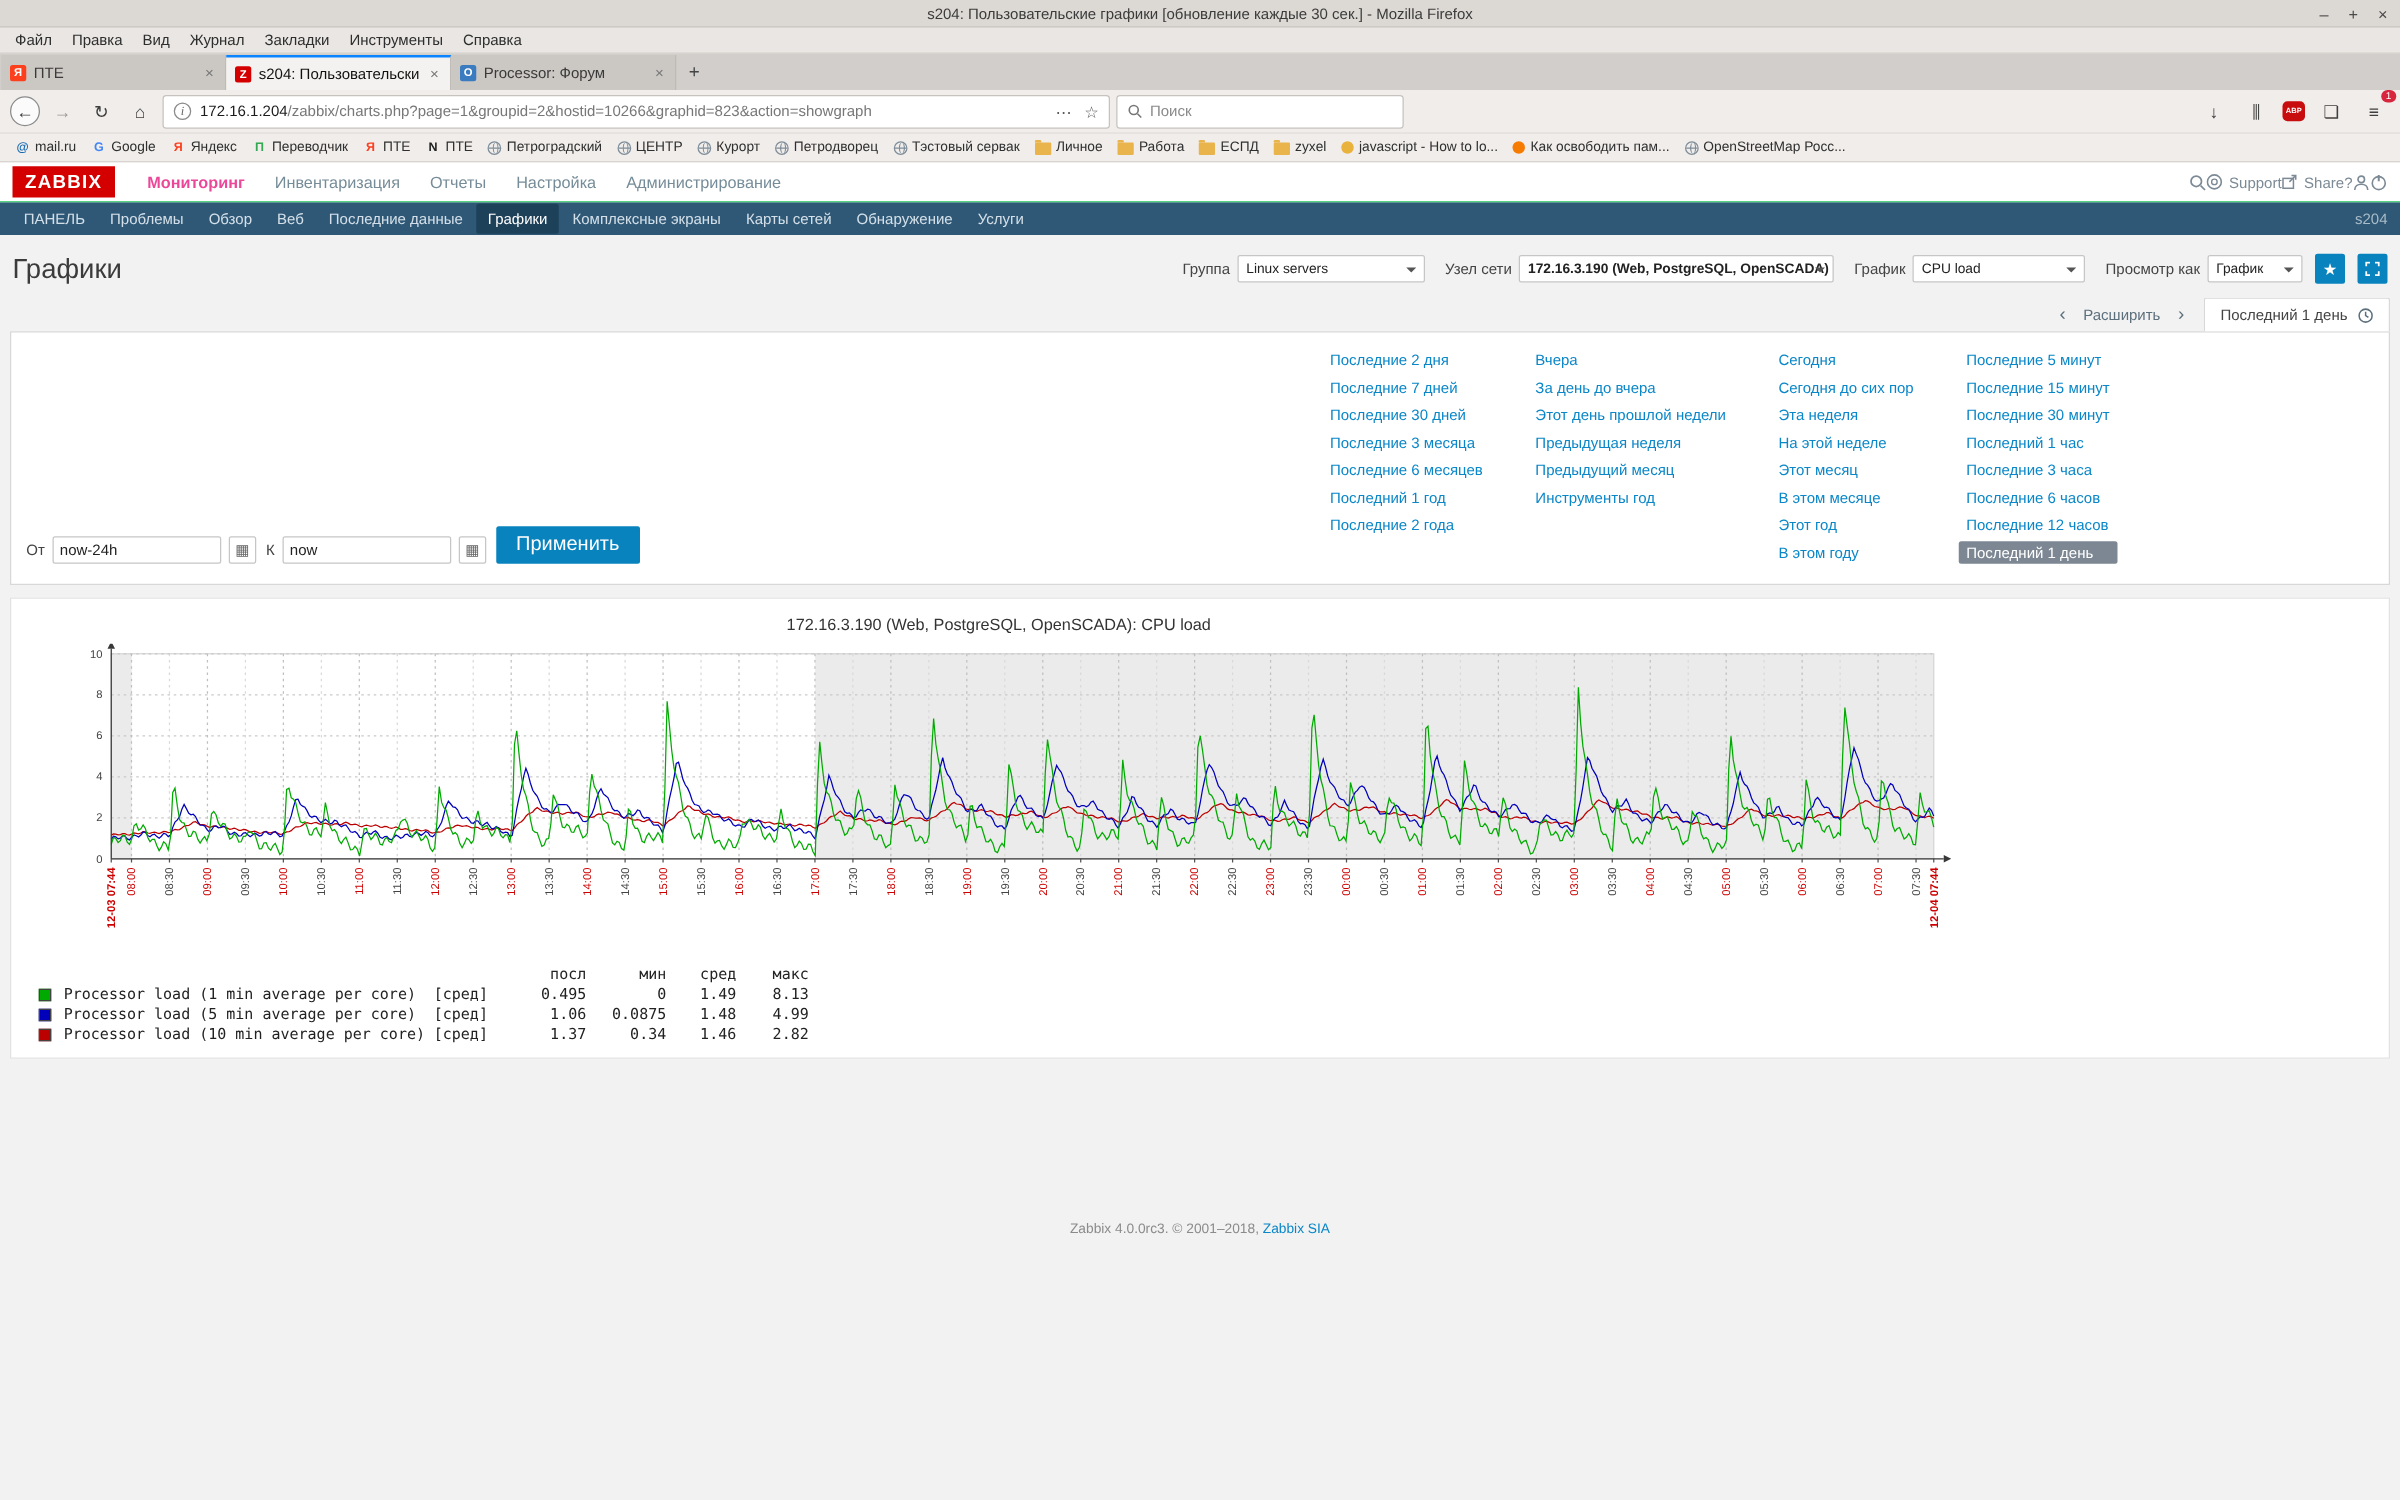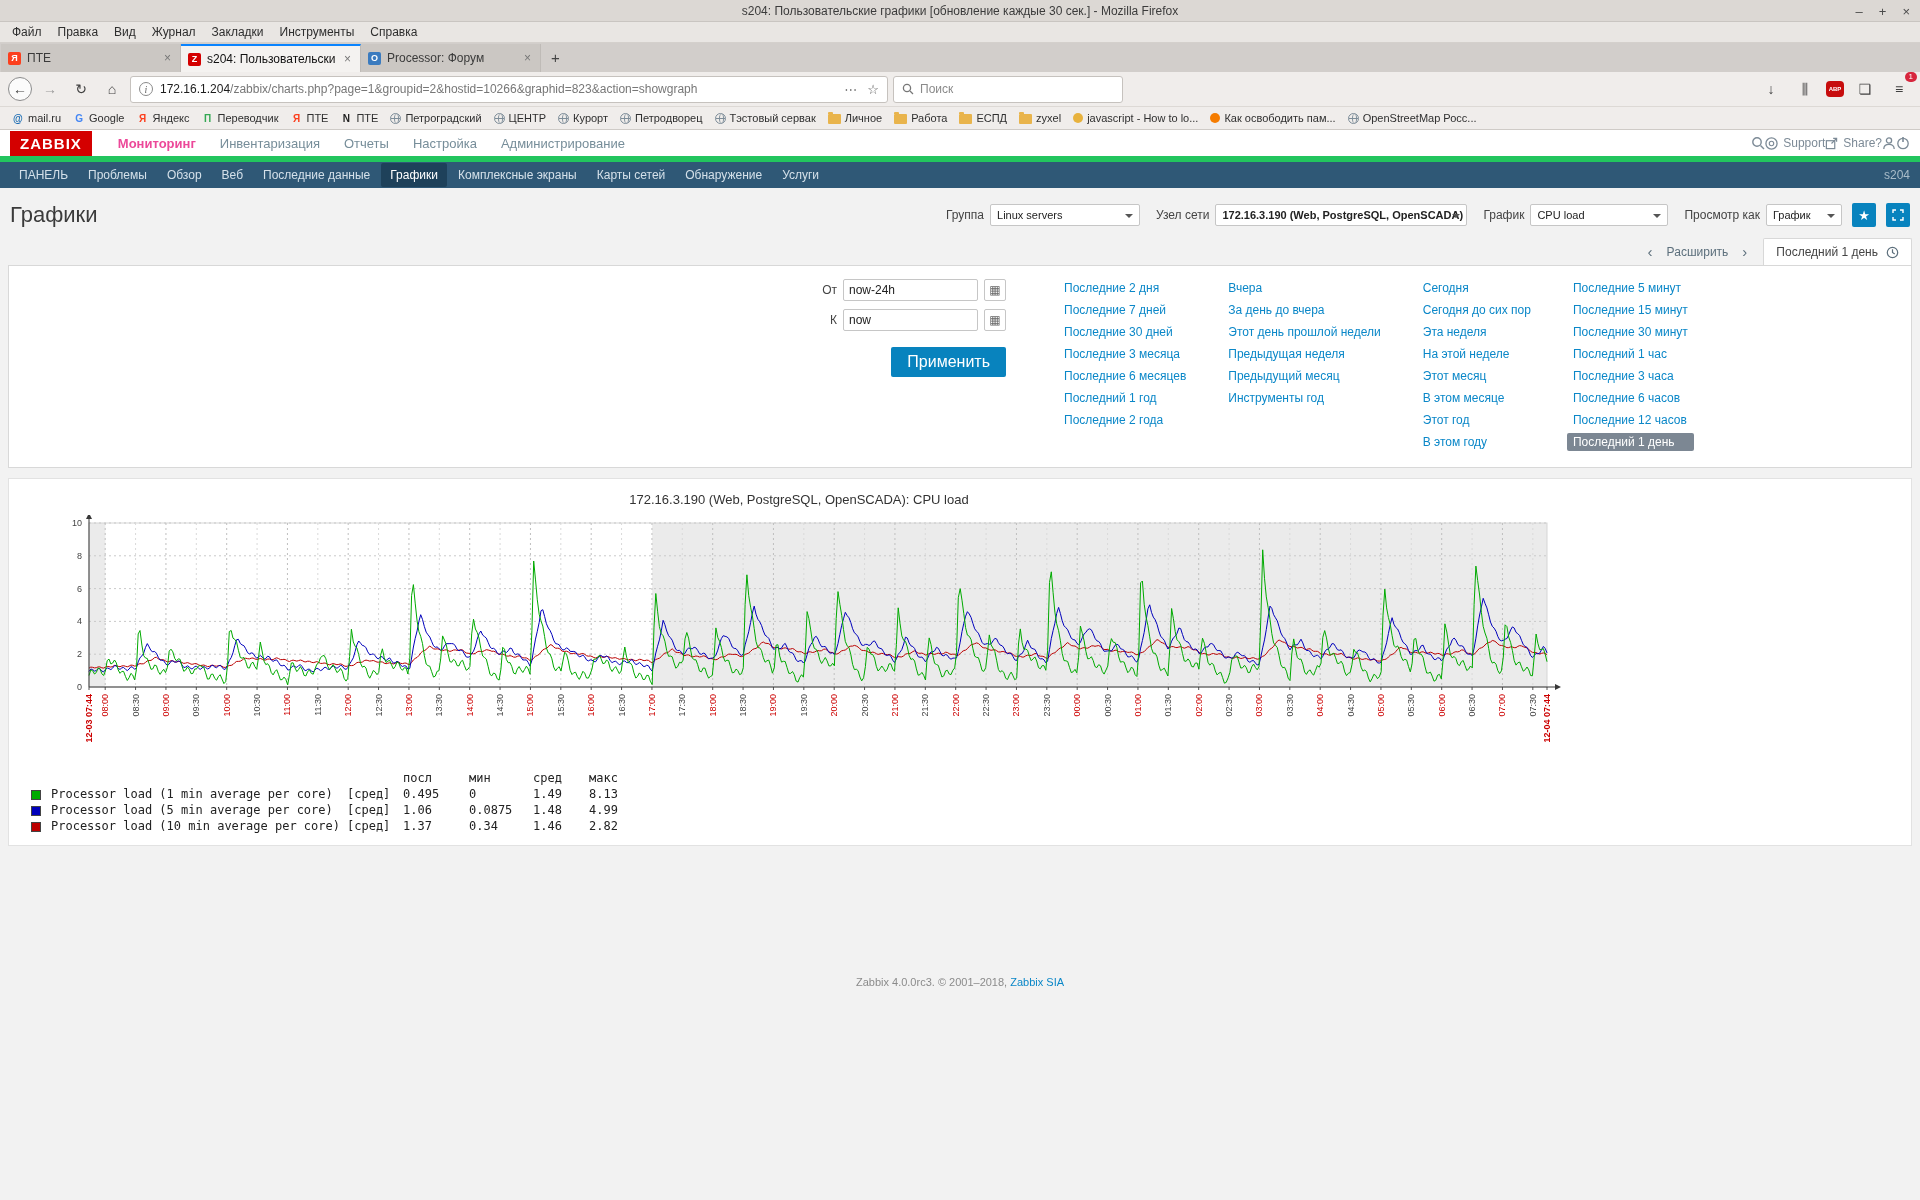--- a/index.html
+++ b/index.html
@@ -39,21 +39,21 @@
   .bm{display:flex;align-items:center;gap:4px;padding:2px 6px;white-space:nowrap}
   .bm-letter{font-weight:bold;font-size:10px;width:12px;text-align:center}
   .ico-globe{width:11px;height:11px;min-width:11px;border:1px solid #7e8d99;border-radius:50%;position:relative}
   .ico-globe::before{content:"";position:absolute;left:0;right:0;top:4px;border-top:1px solid #7e8d99}
   .ico-globe::after{content:"";position:absolute;left:3px;top:0;bottom:0;width:3px;border-left:1px solid #7e8d99;border-right:1px solid #7e8d99;border-radius:50%}
   .ico-folder{width:13px;height:10px;min-width:13px;background:#e9b44c;border-radius:1px;position:relative;margin-top:2px}
   .ico-folder::before{content:"";position:absolute;top:-2px;left:0;width:5px;height:2px;background:#e9b44c;border-radius:1px 1px 0 0}
   .ico-dot{width:10px;height:10px;min-width:10px;border-radius:50%}
 
   
-  .z-header{height:32px;background:#fff;display:flex;align-items:center;padding:0 10px;gap:26px;border-bottom:6px solid #22c55e}
+  .z-header{height:32px;background:#fff;display:flex;align-items:center;padding:0 10px;gap:26px;border-bottom:1px solid #22c55e}
   .z-logo{background:#d40000;color:#fff;font-weight:bold;font-size:15px;letter-spacing:1px;padding:5px 10px;line-height:1}
   .z-nav{display:flex;gap:24px}
   .z-nav-item{font-size:13px;color:#768d99;text-decoration:none}
   .z-nav-item.active{color:#ec4899;font-weight:bold}
   .z-header-right{margin-left:auto;display:flex;color:#7c8a96;font-size:12px}
   .zh-item{display:flex;align-items:center;gap:5px}
   .z-subnav{height:26px;background:#2f5876;display:flex;align-items:center;padding:0 10px;gap:2px}
   .z-subnav-item{color:#d4e0e9;font-size:12px;text-decoration:none;padding:5px 9px;border-radius:2px}
   .z-subnav-item.active{background:#1e415a;color:#fff}
   .z-host{margin-left:auto;color:#a9bcc9;font-size:12px}
@@ -65,34 +65,34 @@
   .head-controls{margin-left:auto;display:flex;align-items:center;gap:6px;font-size:12px;color:#444}
   .fl-label{margin-left:10px}
   .zselect{position:relative;background:#fff;border:1px solid #c6c6c6;border-radius:2px;height:22px;display:flex;align-items:center;padding:0 20px 0 6px;font-size:11px;color:#222;white-space:nowrap;overflow:hidden}
   .zselect-arrow{position:absolute;right:6px;top:9px;width:0;height:0;border-left:4px solid transparent;border-right:4px solid transparent;border-top:4px solid #555}
   .icon-btn-blue{width:24px;height:24px;min-width:24px;background:#0883be;border-radius:2px;color:#fff;display:flex;align-items:center;justify-content:center;font-size:13px;margin-left:4px}
   .time-tab-row{display:flex;justify-content:flex-end;align-items:flex-end;height:27px}
   .expand-ctl{display:flex;align-items:center;gap:14px;color:#5c6f7c;font-size:12px;margin-right:16px;padding-bottom:6px}
   .chev{font-size:15px;line-height:1;color:#5c6f7c}
   .time-tab{background:#fff;border:1px solid #d8d8d8;border-bottom:none;border-radius:2px 2px 0 0;padding:6px 12px;font-size:12px;color:#444;display:flex;align-items:center;gap:8px}
   .filter-panel{background:#fff;border:1px solid #d8d8d8;display:flex;padding:13px 12px 16px;min-height:190px}
-  .time-form{width:985px;display:flex;flex-direction:column;align-items:flex-end;gap:8px}
+  .time-form{width:985px;display:flex;flex-direction:row;align-items:flex-end;gap:8px}
   .tf-row{display:flex;align-items:center;gap:6px;font-size:12px;color:#444}
   .tf-input{width:135px;height:22px;border:1px solid #c6c6c6;border-radius:2px;font-size:12px;padding:0 5px;color:#222;font-family:"Liberation Sans",sans-serif}
   .cal-btn{width:22px;height:22px;border:1px solid #c6c6c6;border-radius:2px;background:#fff;color:#666;font-size:12px;display:flex;align-items:center;justify-content:center}
   .apply-btn{margin-top:8px;background:#0883be;color:#fff;border:none;border-radius:2px;font-size:16px;padding:6px 16px}
   .time-links{display:flex;gap:30px;padding-left:52px}
   .tl-col{display:flex;flex-direction:column;gap:4px}
   .tl-link{color:#0a87c8;font-size:12px;text-decoration:none;padding:2px 6px;border-radius:2px;white-space:nowrap}
   .tl-link.selected{background:#7c8793;color:#fff}
 
   .graph-panel{background:#fff;border:1px solid #e2e2e2;margin-top:10px;padding:8px 10px 12px}
   .graph-title{width:1560px;text-align:center;font-size:13px;color:#333;padding:5px 0 8px}
   #legend{display:grid;grid-template-columns:20px 296px 56px 66px 64px 56px 58px;row-gap:2px;font-family:"DejaVu Sans Mono",monospace;font-size:12px;color:#222;margin:2px 0 0 12px;align-items:center}
-  .lg-cell.num{}
+  .lg-cell.num{text-align:right}
   .swatch{display:inline-block;width:10px;height:10px;border:1px solid #444;vertical-align:middle}
   .trigger-row{display:flex;align-items:center;gap:7px;margin:9px 0 0 12px;font-family:"DejaVu Sans Mono",monospace;font-size:12px;color:#222}
   .trig-ico{width:9px;height:9px;min-width:9px;border:2px solid #dfa800;border-radius:50%}
   .trig-thresh{margin-left:12px}
   .z-footer{text-align:center;font-size:11px;color:#8b8b8b;margin-top:130px;padding-bottom:20px}
   .z-footer a{color:#0a87c8;text-decoration:none}
 </style>
 </head>
 <body>
 

